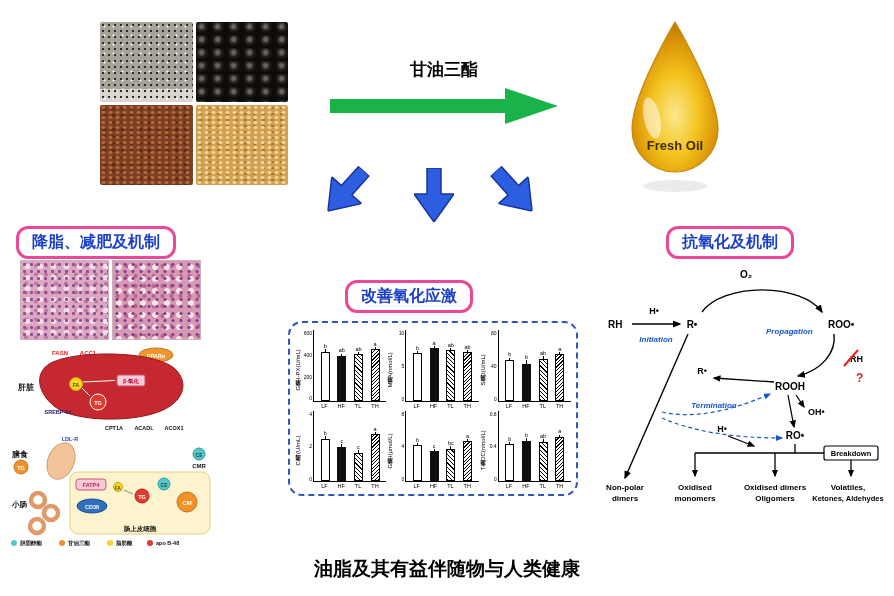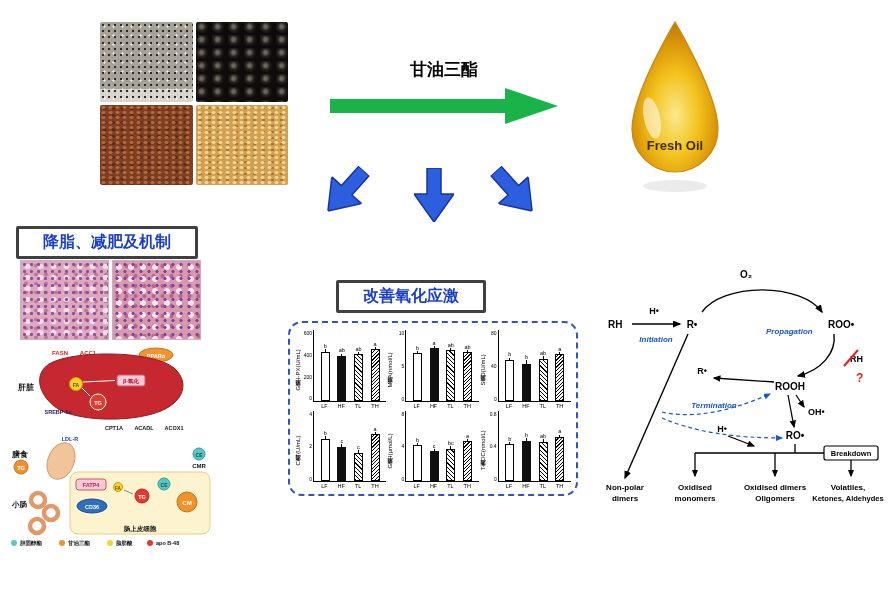--- a/index.html
+++ b/index.html
@@ -2,22 +2,22 @@
 <html><head>
 <meta charset="utf-8">
 <style>
   * { margin:0; padding:0; box-sizing:border-box; }
   body { font-family:"Liberation Sans","DejaVu Sans",sans-serif; background:#fff; }
   .canvas { position:relative; width:894px; height:596px; background:#fff; overflow:hidden; margin:0 auto; }
   .abs { position:absolute; }
   svg { font-family:inherit; display:block; }
 
   
-  .heading-box { position:absolute; border:3px solid #404040; background:#fff; color:#1b3fc8;
-    font-weight:700; font-size:16px; padding:3px 24px; border-radius:2px; white-space:nowrap; }
+  .heading-box { position:absolute; border:3px solid #ec4899; background:#fff; color:#1b3fc8;
+    font-weight:700; font-size:16px; padding:3px 13px; border-radius:12px; white-space:nowrap; }
 
   
   .seed-grid { position:absolute; left:100px; top:22px; width:188px; height:163px;
     display:grid; grid-template-columns:1fr 1fr; grid-template-rows:1fr 1fr; gap:3px; }
   .seed { border-radius:2px; }
   .seed-chia { background-color:#a8a399;
     background-image: radial-gradient(#2e2c29 1px, transparent 1.6px),
                       radial-gradient(#f1efe9 .8px, transparent 1.4px),
                       linear-gradient(to top, #d9d6cf 0 16%, transparent 16%);
     background-size:6px 6px, 9px 9px, 100% 100%; }
@@ -129,21 +129,22 @@
     <polygon points="13,0 27,0 27,26 40,26 20,54 0,26 13,26" fill="#2d5ee0" stroke="#16359c" stroke-width="1.5" stroke-linejoin="round"></polygon>
   </svg>
   <svg class="abs" style="left:414px; top:168px;" width="40" height="54" viewBox="0 0 40 54">
     <polygon points="13,0 27,0 27,26 40,26 20,54 0,26 13,26" fill="#2d5ee0" stroke="#16359c" stroke-width="1.5" stroke-linejoin="round"></polygon>
   </svg>
   <svg class="abs" style="left:494px; top:164px; transform:rotate(-42deg);" width="40" height="54" viewBox="0 0 40 54">
     <polygon points="13,0 27,0 27,26 40,26 20,54 0,26 13,26" fill="#2d5ee0" stroke="#16359c" stroke-width="1.5" stroke-linejoin="round"></polygon>
   </svg>
 
   <div class="heading-box" style="left:16px; top:226px;">降脂、减肥及机制</div>
-  <div class="heading-box" style="left:336px; top:280px;">改善氧化应激</div>
+  <div class="heading-box" style="left:345px; top:280px;">改善氧化应激</div>
+  <div class="heading-box" style="left:666px; top:226px;">抗氧化及机制</div>
 
   <div class="hist-wrap">
     <div class="hist hist-1"></div>
     <div class="hist hist-2"></div>
   </div>
 
   <svg class="abs" style="left:4px; top:344px;" width="212" height="206" viewBox="0 0 212 206">
     <g>
       <text x="56" y="11" text-anchor="middle" font-size="6" class="t-red">FASN</text>
       <text x="84" y="11" text-anchor="middle" font-size="6" class="t-red">ACC1</text>
@@ -516,14 +517,15 @@
     <text x="27" y="228" text-anchor="middle" class="t-prod">Non-polar</text>
     <text x="27" y="239" text-anchor="middle" class="t-prod">dimers</text>
     <text x="97" y="228" text-anchor="middle" class="t-prod">Oxidised</text>
     <text x="97" y="239" text-anchor="middle" class="t-prod">monomers</text>
     <text x="177" y="228" text-anchor="middle" class="t-prod">Oxidised dimers</text>
     <text x="177" y="239" text-anchor="middle" class="t-prod">Oligomers</text>
     <text x="250" y="228" text-anchor="middle" class="t-prod">Volatiles,</text>
     <text x="250" y="239" text-anchor="middle" font-size="7.5" font-weight="700" fill="#000">Ketones, Aldehydes</text>
   </svg>
 
+  <div class="page-title">油脂及其有益伴随物与人类健康</div>
 
 </div>
 
 </body></html>

